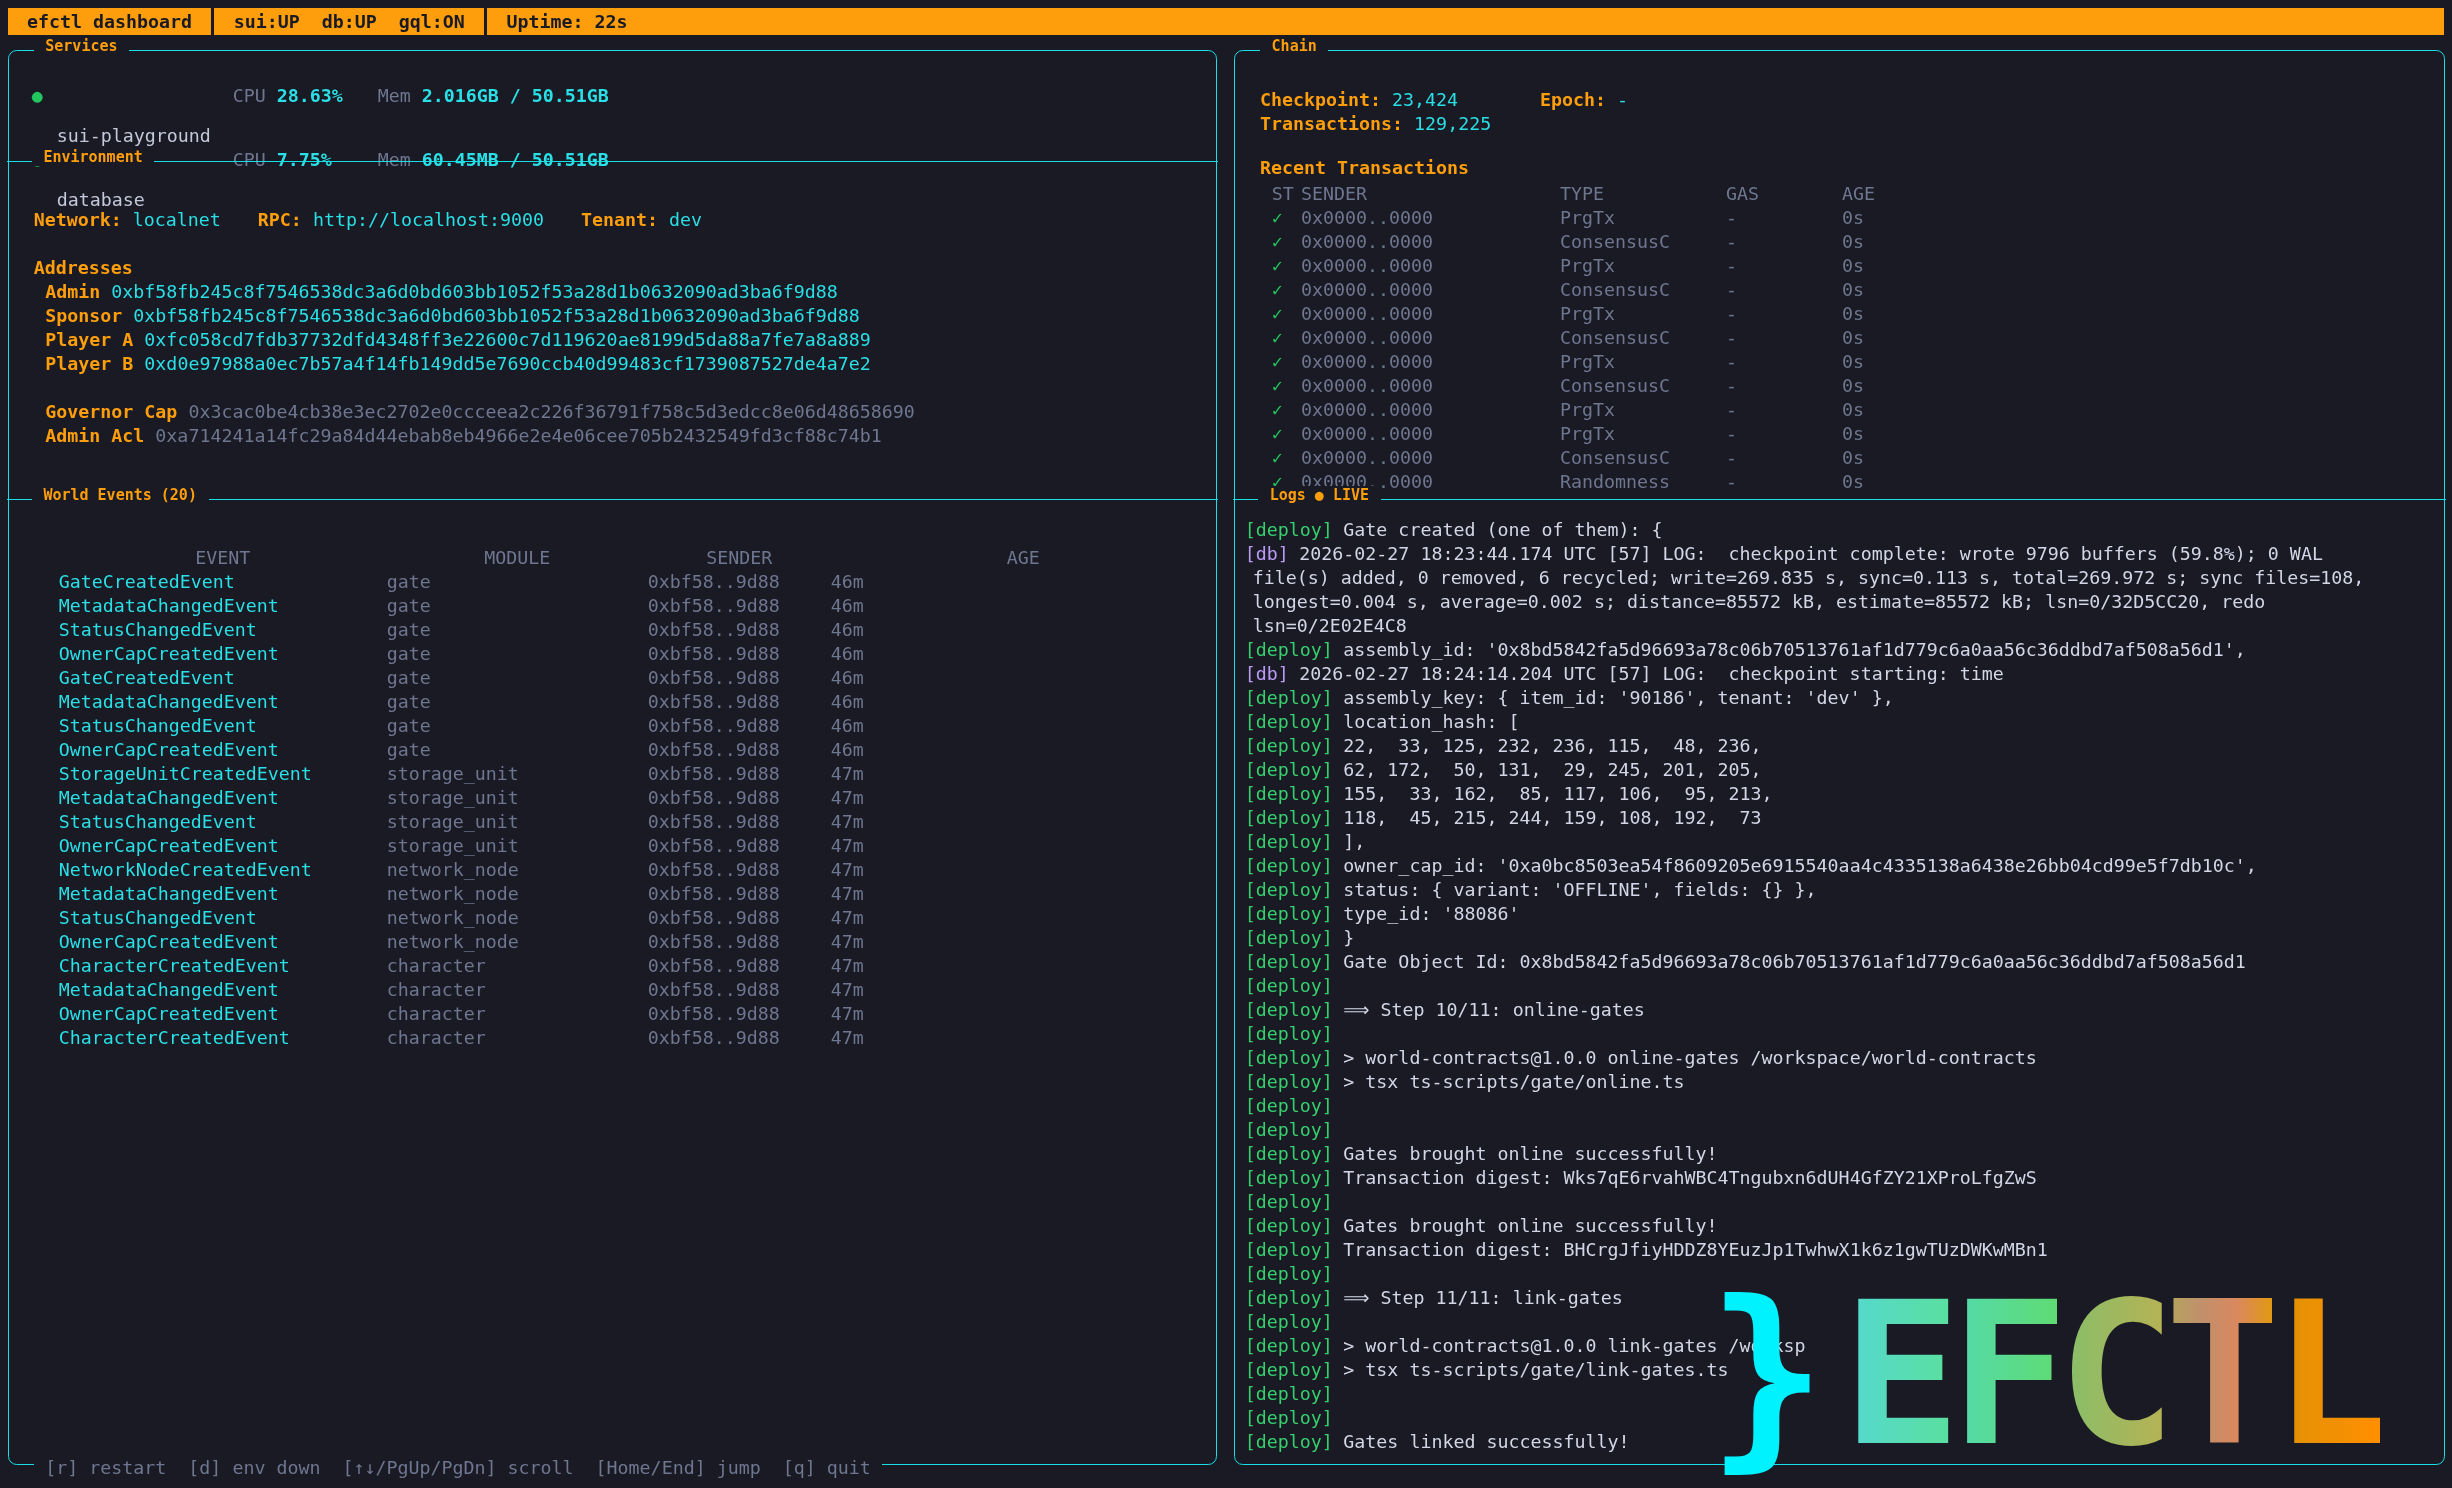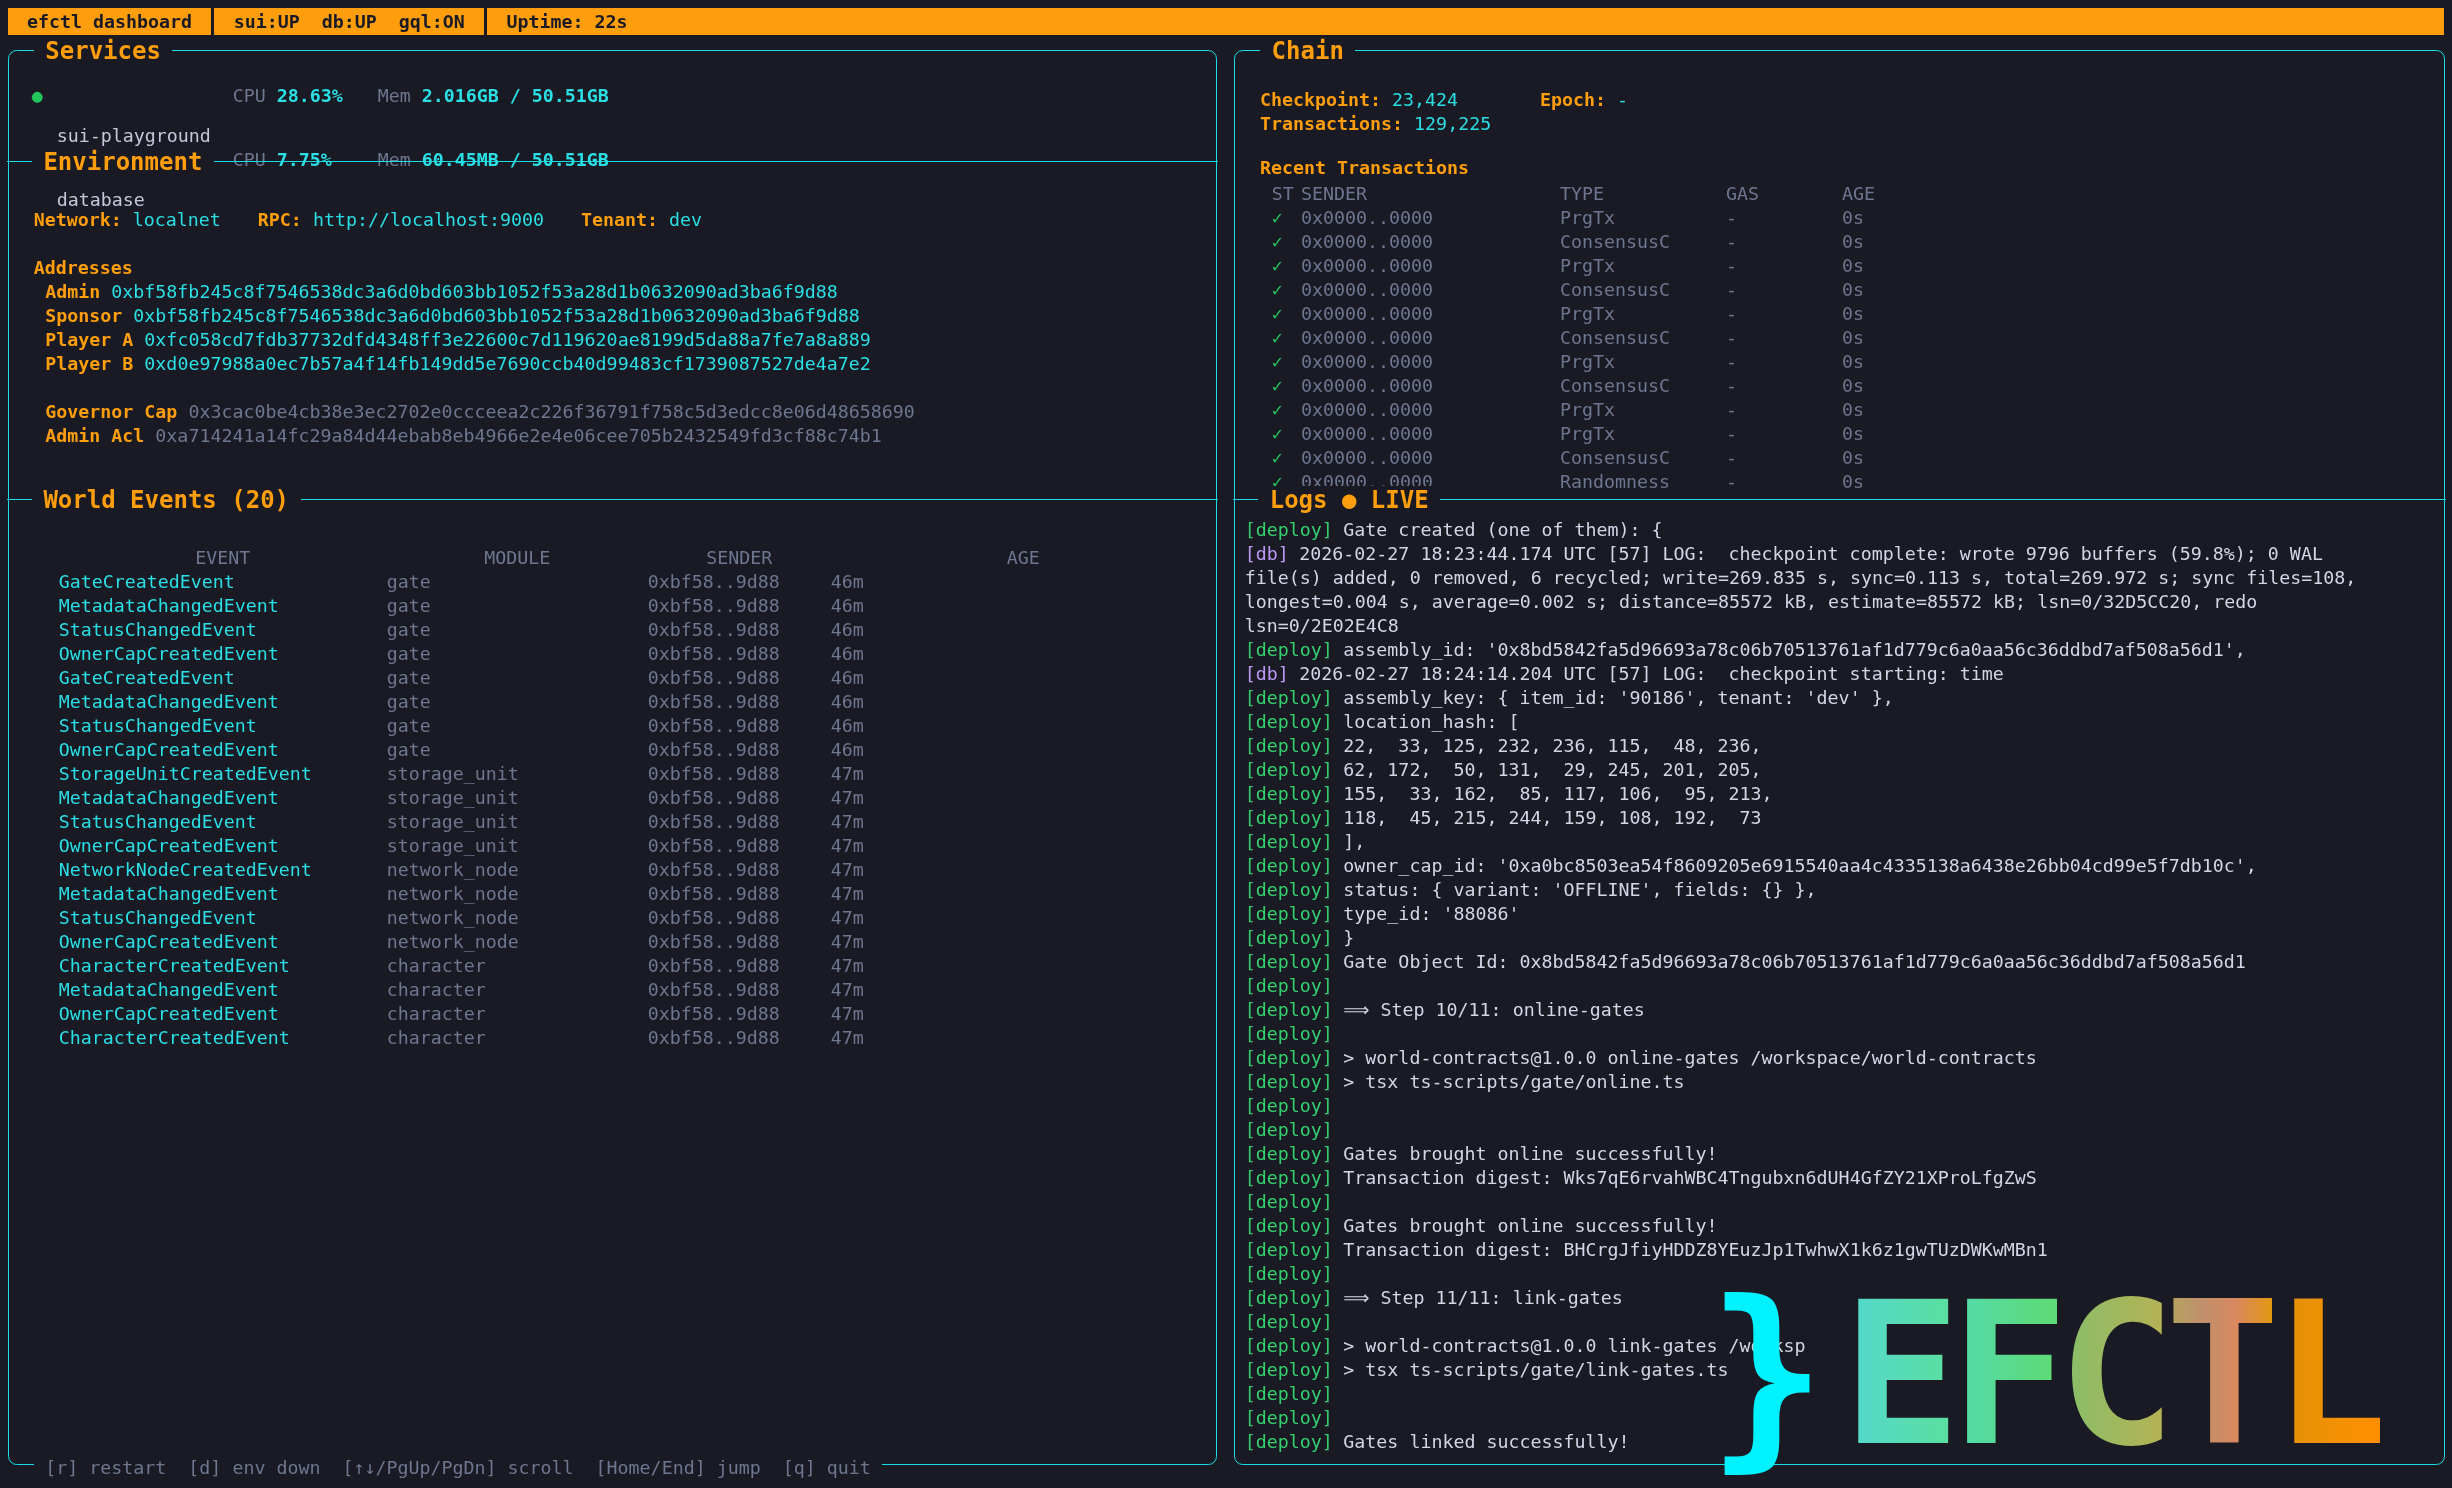--- a/index.html
+++ b/index.html
@@ -28,21 +28,21 @@
     position:absolute;
     border:1.9px solid #16dfe8;
     border-radius:8.7px;
   }
   #left-panel  { left:7.7px;    top:50px; width:1209px; height:1415px; }
   #right-panel { left:1234px; top:50px; width:1211px; height:1415px; }
 
   .panel-title, .sep-title {
     position:absolute; top:-14.5px; left:25px;
     background:#191a23; padding:0 11.6px;
-    color:#ff9e0c; font-weight:bold; font-size:24px;
+    color:#ff9e0c; font-weight:bold; font-size:15px;
     white-space:pre;
   }
   .separator { position:absolute; left:-1.9px; right:-1.9px; height:0; border-top:1.9px solid #16dfe8; }
   .separator .sep-title { top:-14.5px; }
 
   .olabel { color:#ff9e0c; font-weight:bold; }
   .cyan   { color:#2adfe6; }
   .dim    { color:#6e7690; }
   .line   { line-height:24px; white-space:pre; }
 
@@ -84,21 +84,21 @@
   .tx-st { color:#22c55e; padding-left:7.7px; }
   .tx-dim { color:#6e7690; }
 
   
   .logs-block { position:absolute; left:9.7px; top:467px; right:5.8px; }
   .log-line { line-height:24px; white-space:pre; color:#d2d6e6; }
   .log-tag { font-weight:normal;margin-top:40px; }
   .t-deploy { color:#35d06e; }
   .t-db { color:#bb9af7; }
   .log-text { margin-left:10.6px; }
-  .log-text.no-tag { margin-left:0;text-align:right; }
+  .log-text.no-tag { margin-left:8px;text-align:right; }
 
   
   .keybar {
     position:absolute; bottom:-13.5px; left:25px;
     background:#191a23; padding:0 11.6px;
     color:#6e7690; white-space:pre;
   }
 
   
   .logo {

